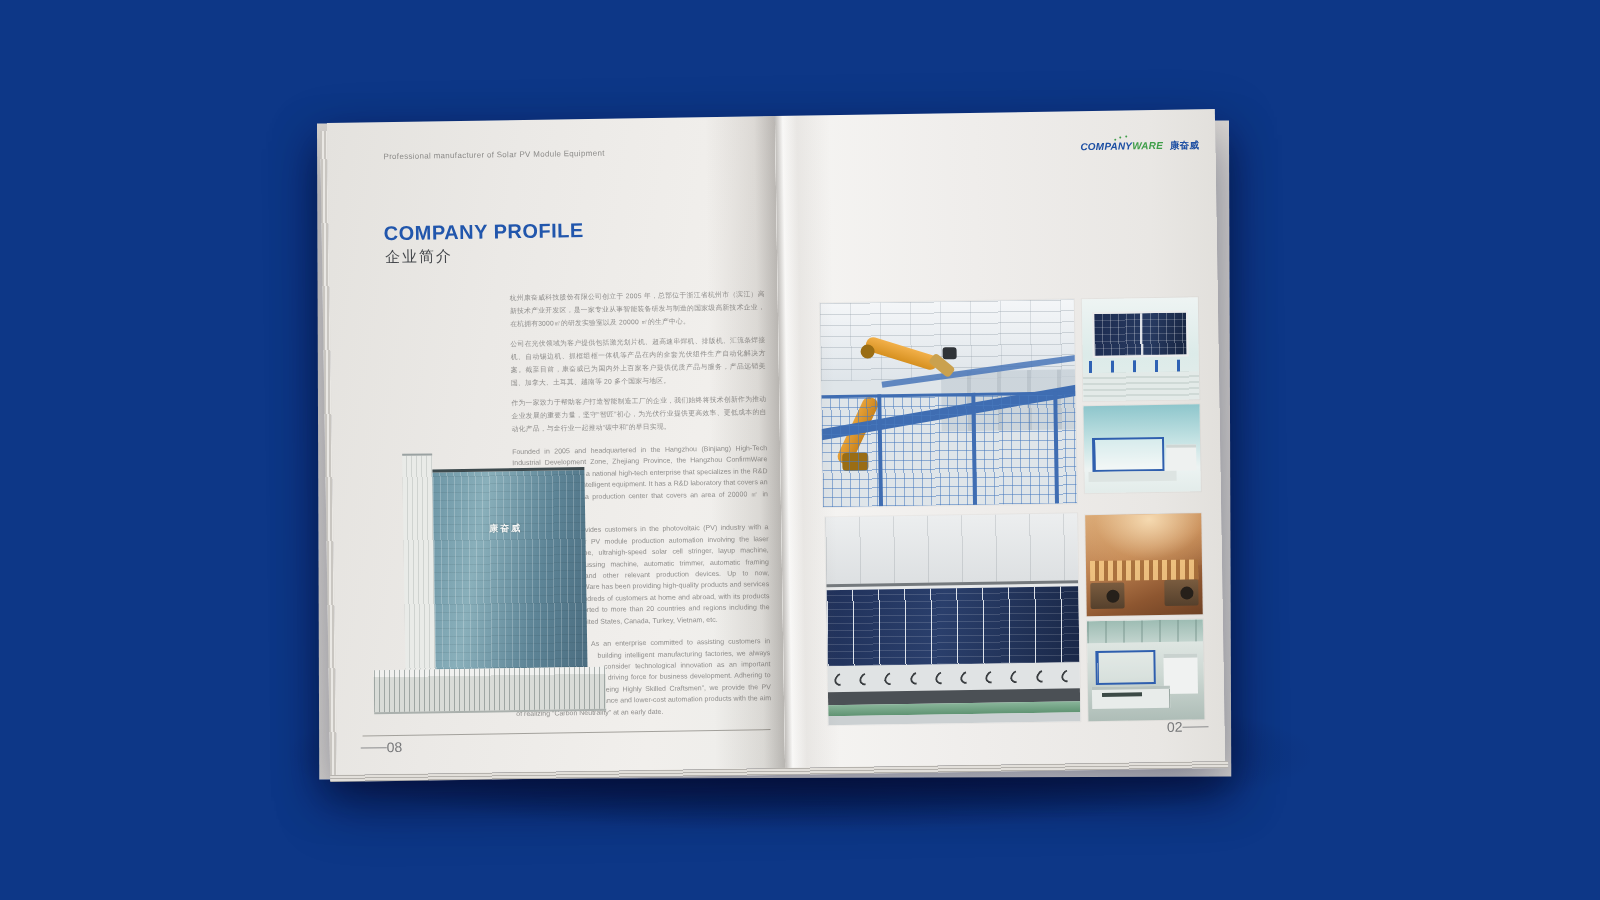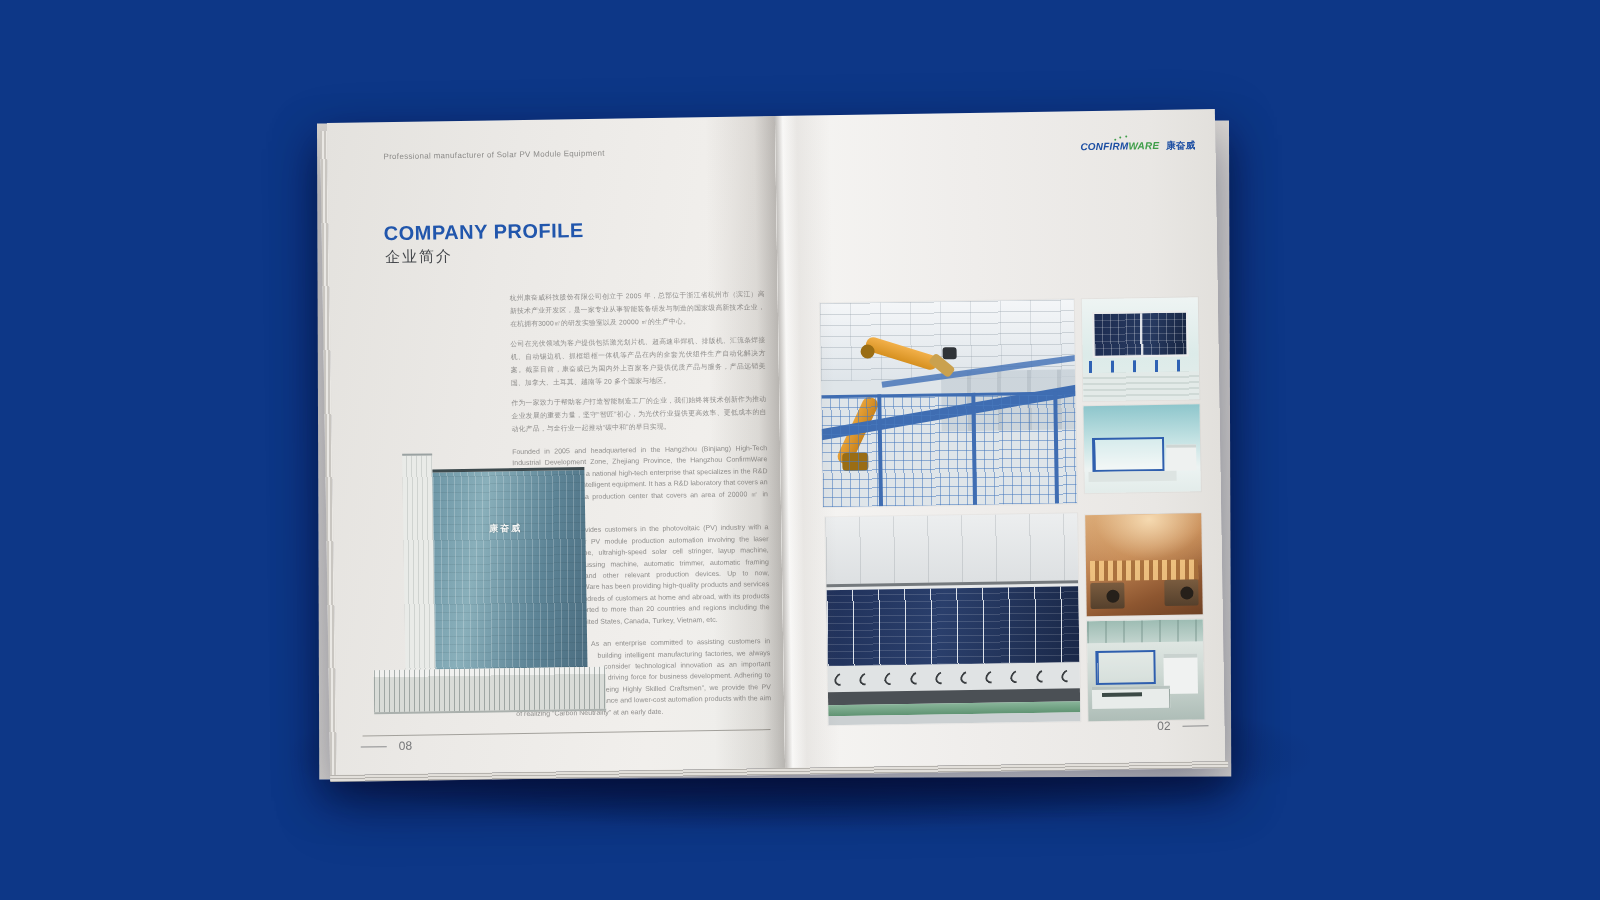--- a/index.html
+++ b/index.html
@@ -57,21 +57,21 @@
       repeating-linear-gradient(0deg, rgba(10,30,35,.08) 0 1px, transparent 1px 8px),
       linear-gradient(100deg,#6d96a6 0%,#8ab0bb 30%,#5d8496 68%,#4b6d80 100%);
     border-top:3px solid #3d4a4e; }
   .bldg-sign { position:absolute; left:118px; top:70px; color:#f4f6f5; font-weight:bold; font-size:9px; letter-spacing:2px; text-shadow:0 0 2px rgba(0,0,0,.25); }
   .bldg-podium { position:absolute; left:0; top:216px; width:232px; height:44px;
     background:
       repeating-linear-gradient(90deg, rgba(110,122,120,.55) 0 1px, transparent 1px 5px),
       linear-gradient(#f0f1ef 0 7px,#d9dcd8 7px 100%);
     border-bottom:2px solid #aab0ad; }
   .rule-left { position:absolute; left:26px; top:613px; width:408px; height:1px; background:#a3a19c; }
-  .pagenum { position:absolute; display:flex; align-items:center; gap:12px; font-size:12px; color:#77787a; }
+  .pagenum { position:absolute; display:flex; align-items:center; gap:0; font-size:14px; color:#77787a; }
   .pagenum .dash { display:inline-block; width:26px; height:1px; background:#8b8c8e; }
   .pn-left { left:24px; top:617px; }
   .pn-right { right:16px; top:609px; }
   
   .logo { position:absolute; left:305px; top:30px; font-style:italic; font-weight:bold; font-size:10px; letter-spacing:.2px; white-space:nowrap; }
   .logo .dot { position:absolute; width:2px; height:2px; border-radius:50%; background:#3f9e49; }
   .logo .d1 { left:34px; top:-2px; } .logo .d2 { left:39px; top:-4px; } .logo .d3 { left:45px; top:-5px; }
   .lg-confirm { color:#1d4fa3; } .lg-ware { color:#3f9e49; } .lg-cn { color:#1d4fa3; font-style:normal; margin-left:4px; font-size:9.5px; }
   .photo { position:absolute; overflow:hidden; background:#dfe5e9; box-shadow:0 0 0 1px rgba(0,0,0,.03); }
   
@@ -204,21 +204,21 @@
           <span class="dash"></span>
           <span>08</span>
         </div>
       </div>
 
       <div class="page page-right">
         <div class="logo">
           <span class="dot d1"></span>
           <span class="dot d2"></span>
           <span class="dot d3"></span>
-          <span class="lg-confirm">CONFIRM</span><span class="lg-ware">WARE</span>
+          <span class="lg-confirm">COMPANY</span><span class="lg-ware">WARE</span>
           <span class="lg-cn">康奋威</span>
         </div>
 
         <div>
 
           <div class="photo ph-robot">
             <div class="ceiling"></div>
             <div class="mach"></div>
             <div class="beam2"></div>
             <div class="arm-low"></div>

